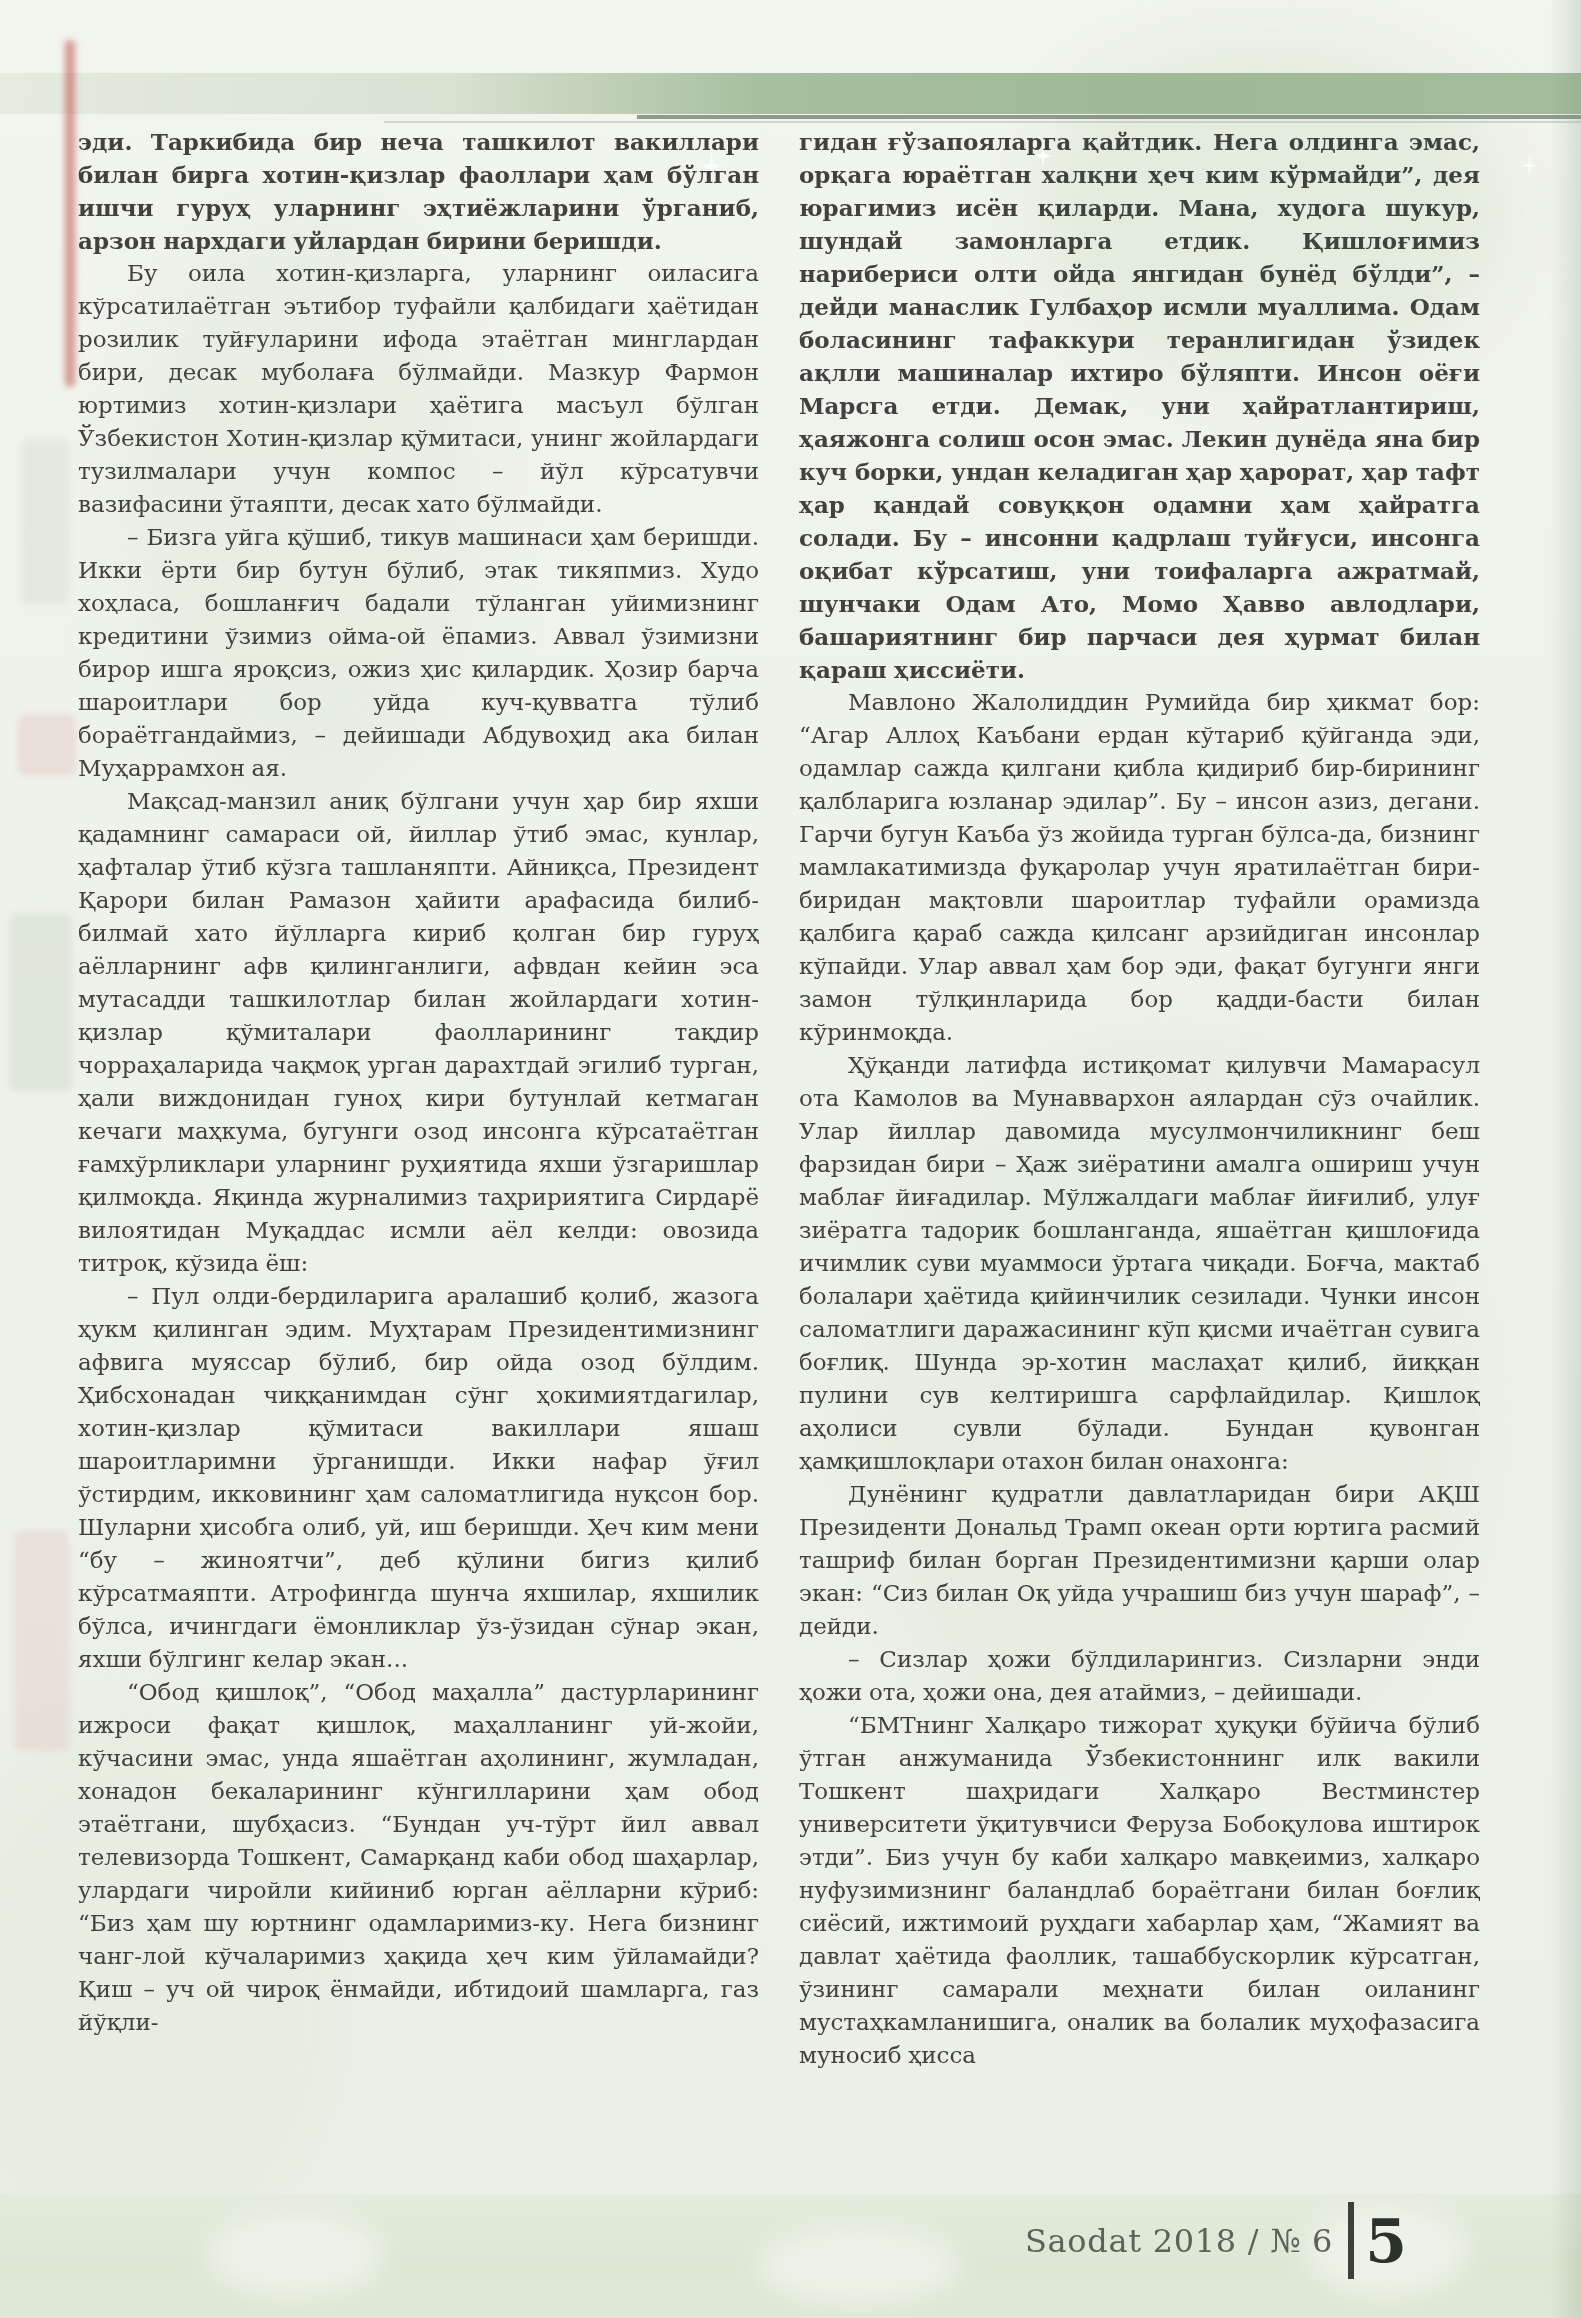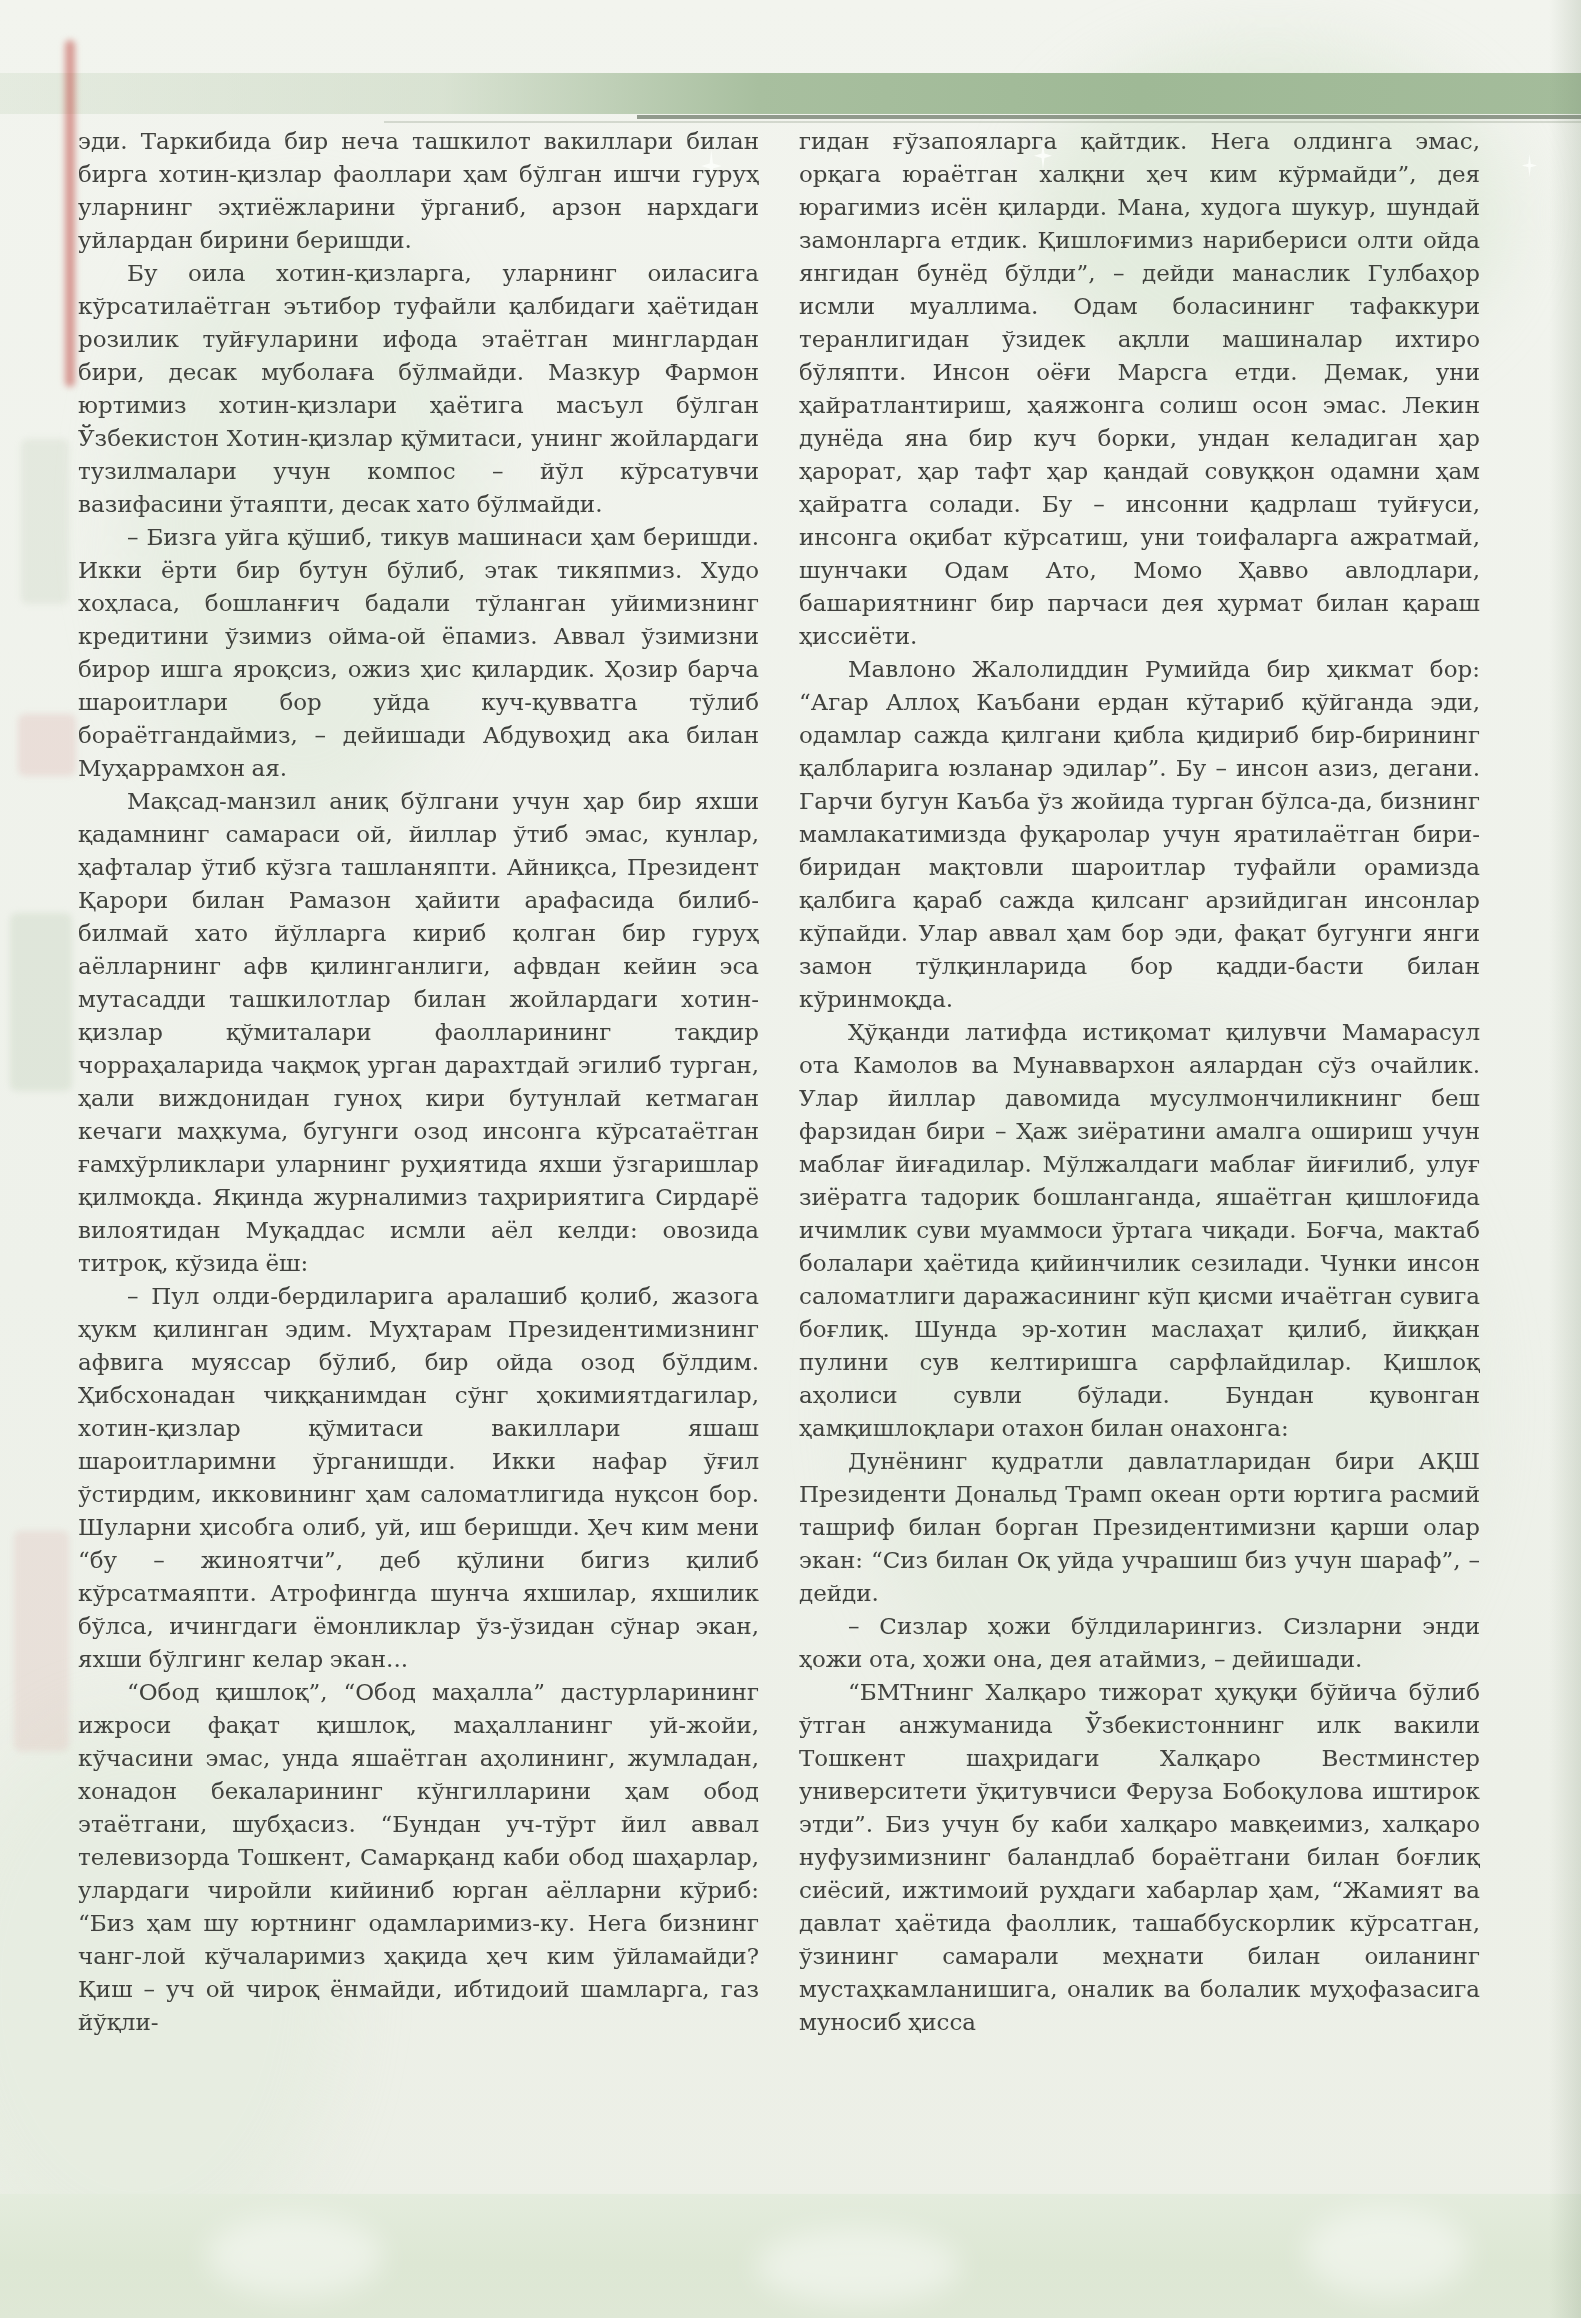--- a/index.html
+++ b/index.html
@@ -43,21 +43,21 @@
     display:flex;gap:40px;overflow:hidden;
   }
   .col{
     width:681px;flex:0 0 681px;
     text-align:justify;
     color:#41423e;
     font-size:23px;line-height:33px;
     word-spacing:-0.7px;
   }
   .col p{margin:0;text-indent:49px;}
-  .col p.no-indent{text-indent:0;}
+  .col p.no-indent{text-indent:0;font-weight:bold;}
   
   .bottom-band{
     position:absolute;left:0;top:2194px;width:1581px;height:125px;
     background:linear-gradient(180deg,#e4ecdd 0%,#dde7d4 55%,#dfe8d6 100%);
   }
   .bottom-band .leaf{position:absolute;border-radius:50%;filter:blur(13.7px);background:rgba(255,255,255,0.45);}
   .l1{left:206px;top:20.6px;width:178px;height:82px;}
   .l2{left:755px;top:34px;width:206px;height:76px;}
   .l3{left:1304px;top:13.7px;width:165px;height:89px;}
   
@@ -117,16 +117,21 @@
         <p>“БМТнинг Халқаро тижорат ҳуқуқи бўйича бўлиб ўтган анжуманида Ўзбекистоннинг илк вакили Тошкент шаҳридаги Халқаро Вестминстер университети ўқитувчиси Феруза Бобоқулова иштирок этди”. Биз учун бу каби халқаро мавқеимиз, халқаро нуфузимизнинг баландлаб бораётгани билан боғлиқ сиёсий, ижтимоий руҳдаги хабарлар ҳам, “Жамият ва давлат ҳаётида фаоллик, ташаббускорлик кўрсатган, ўзининг самарали меҳнати билан оиланинг мустаҳкамланишига, оналик ва болалик муҳофазасига муносиб ҳисса</p>
       </div>
   </div>
 
   <div class="bottom-band">
     <span class="leaf l1"></span>
     <span class="leaf l2"></span>
     <span class="leaf l3"></span>
   </div>
 
+  <div class="footer">
+    <span class="journal-label">Saodat 2018 / № 6</span>
+    <span class="footer-bar"></span>
+    <span class="page-number">5</span>
+  </div>
 
   <div class="right-edge"></div>
 </div>
 
 
 </body></html>

